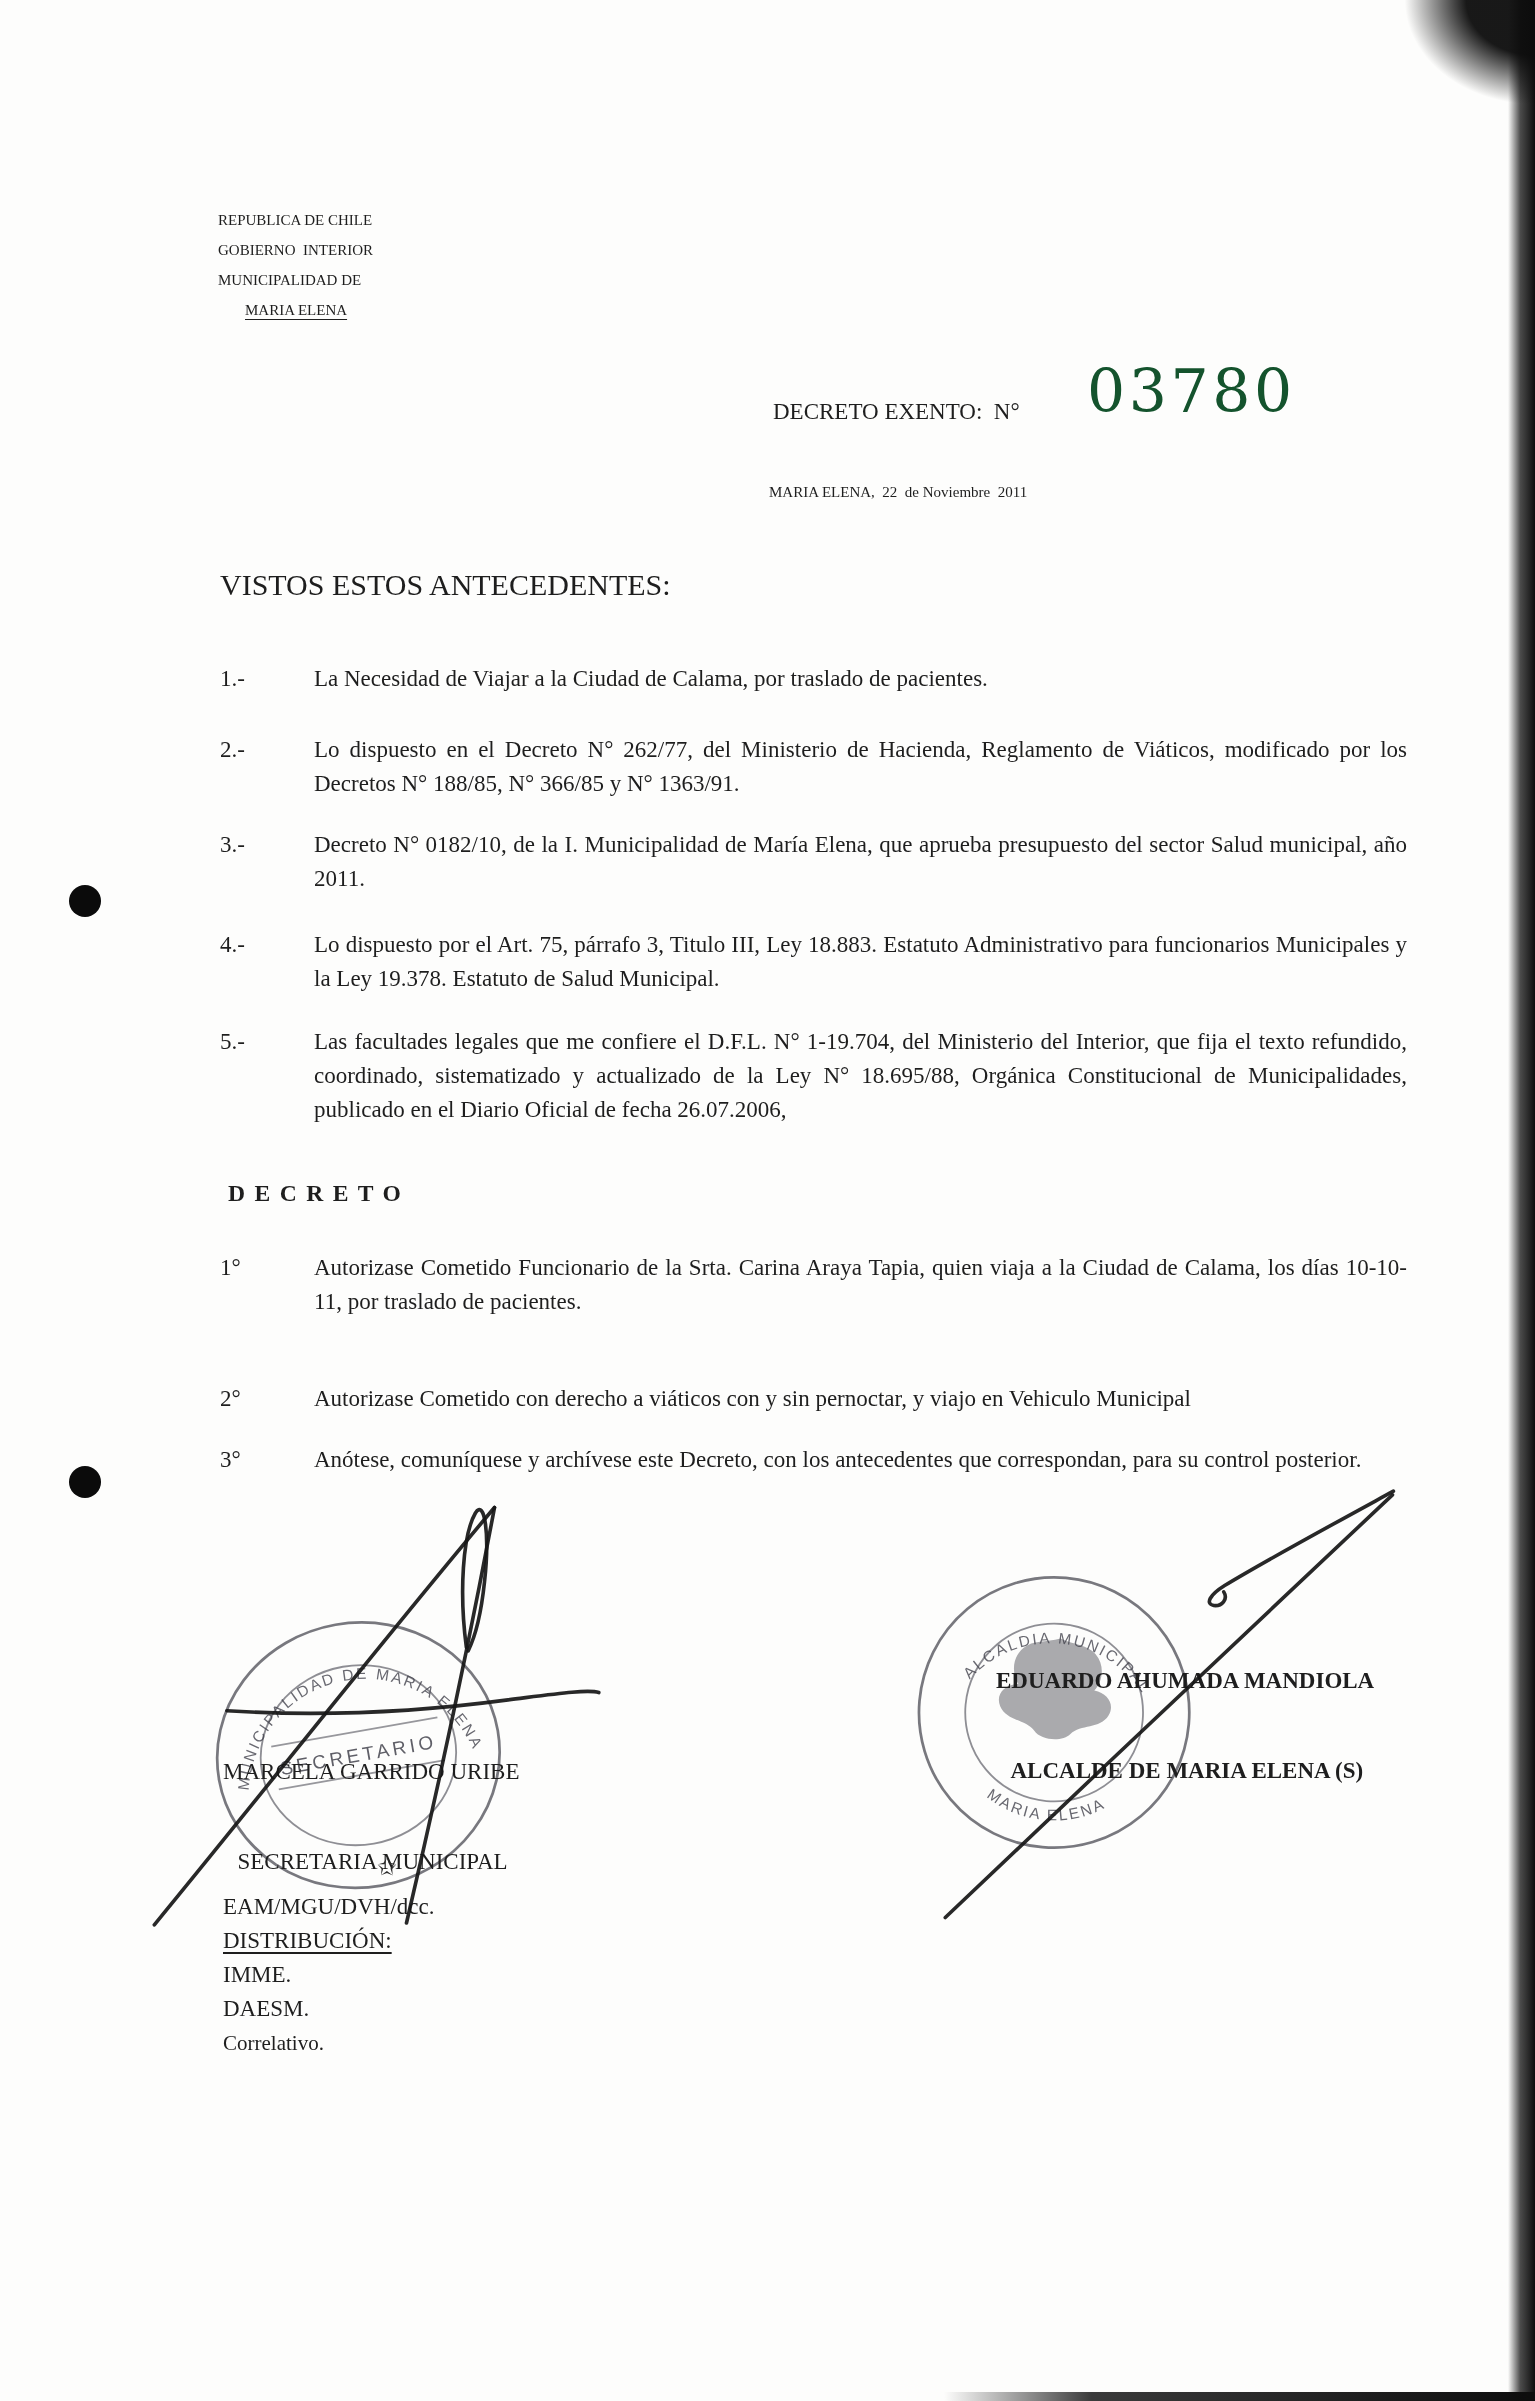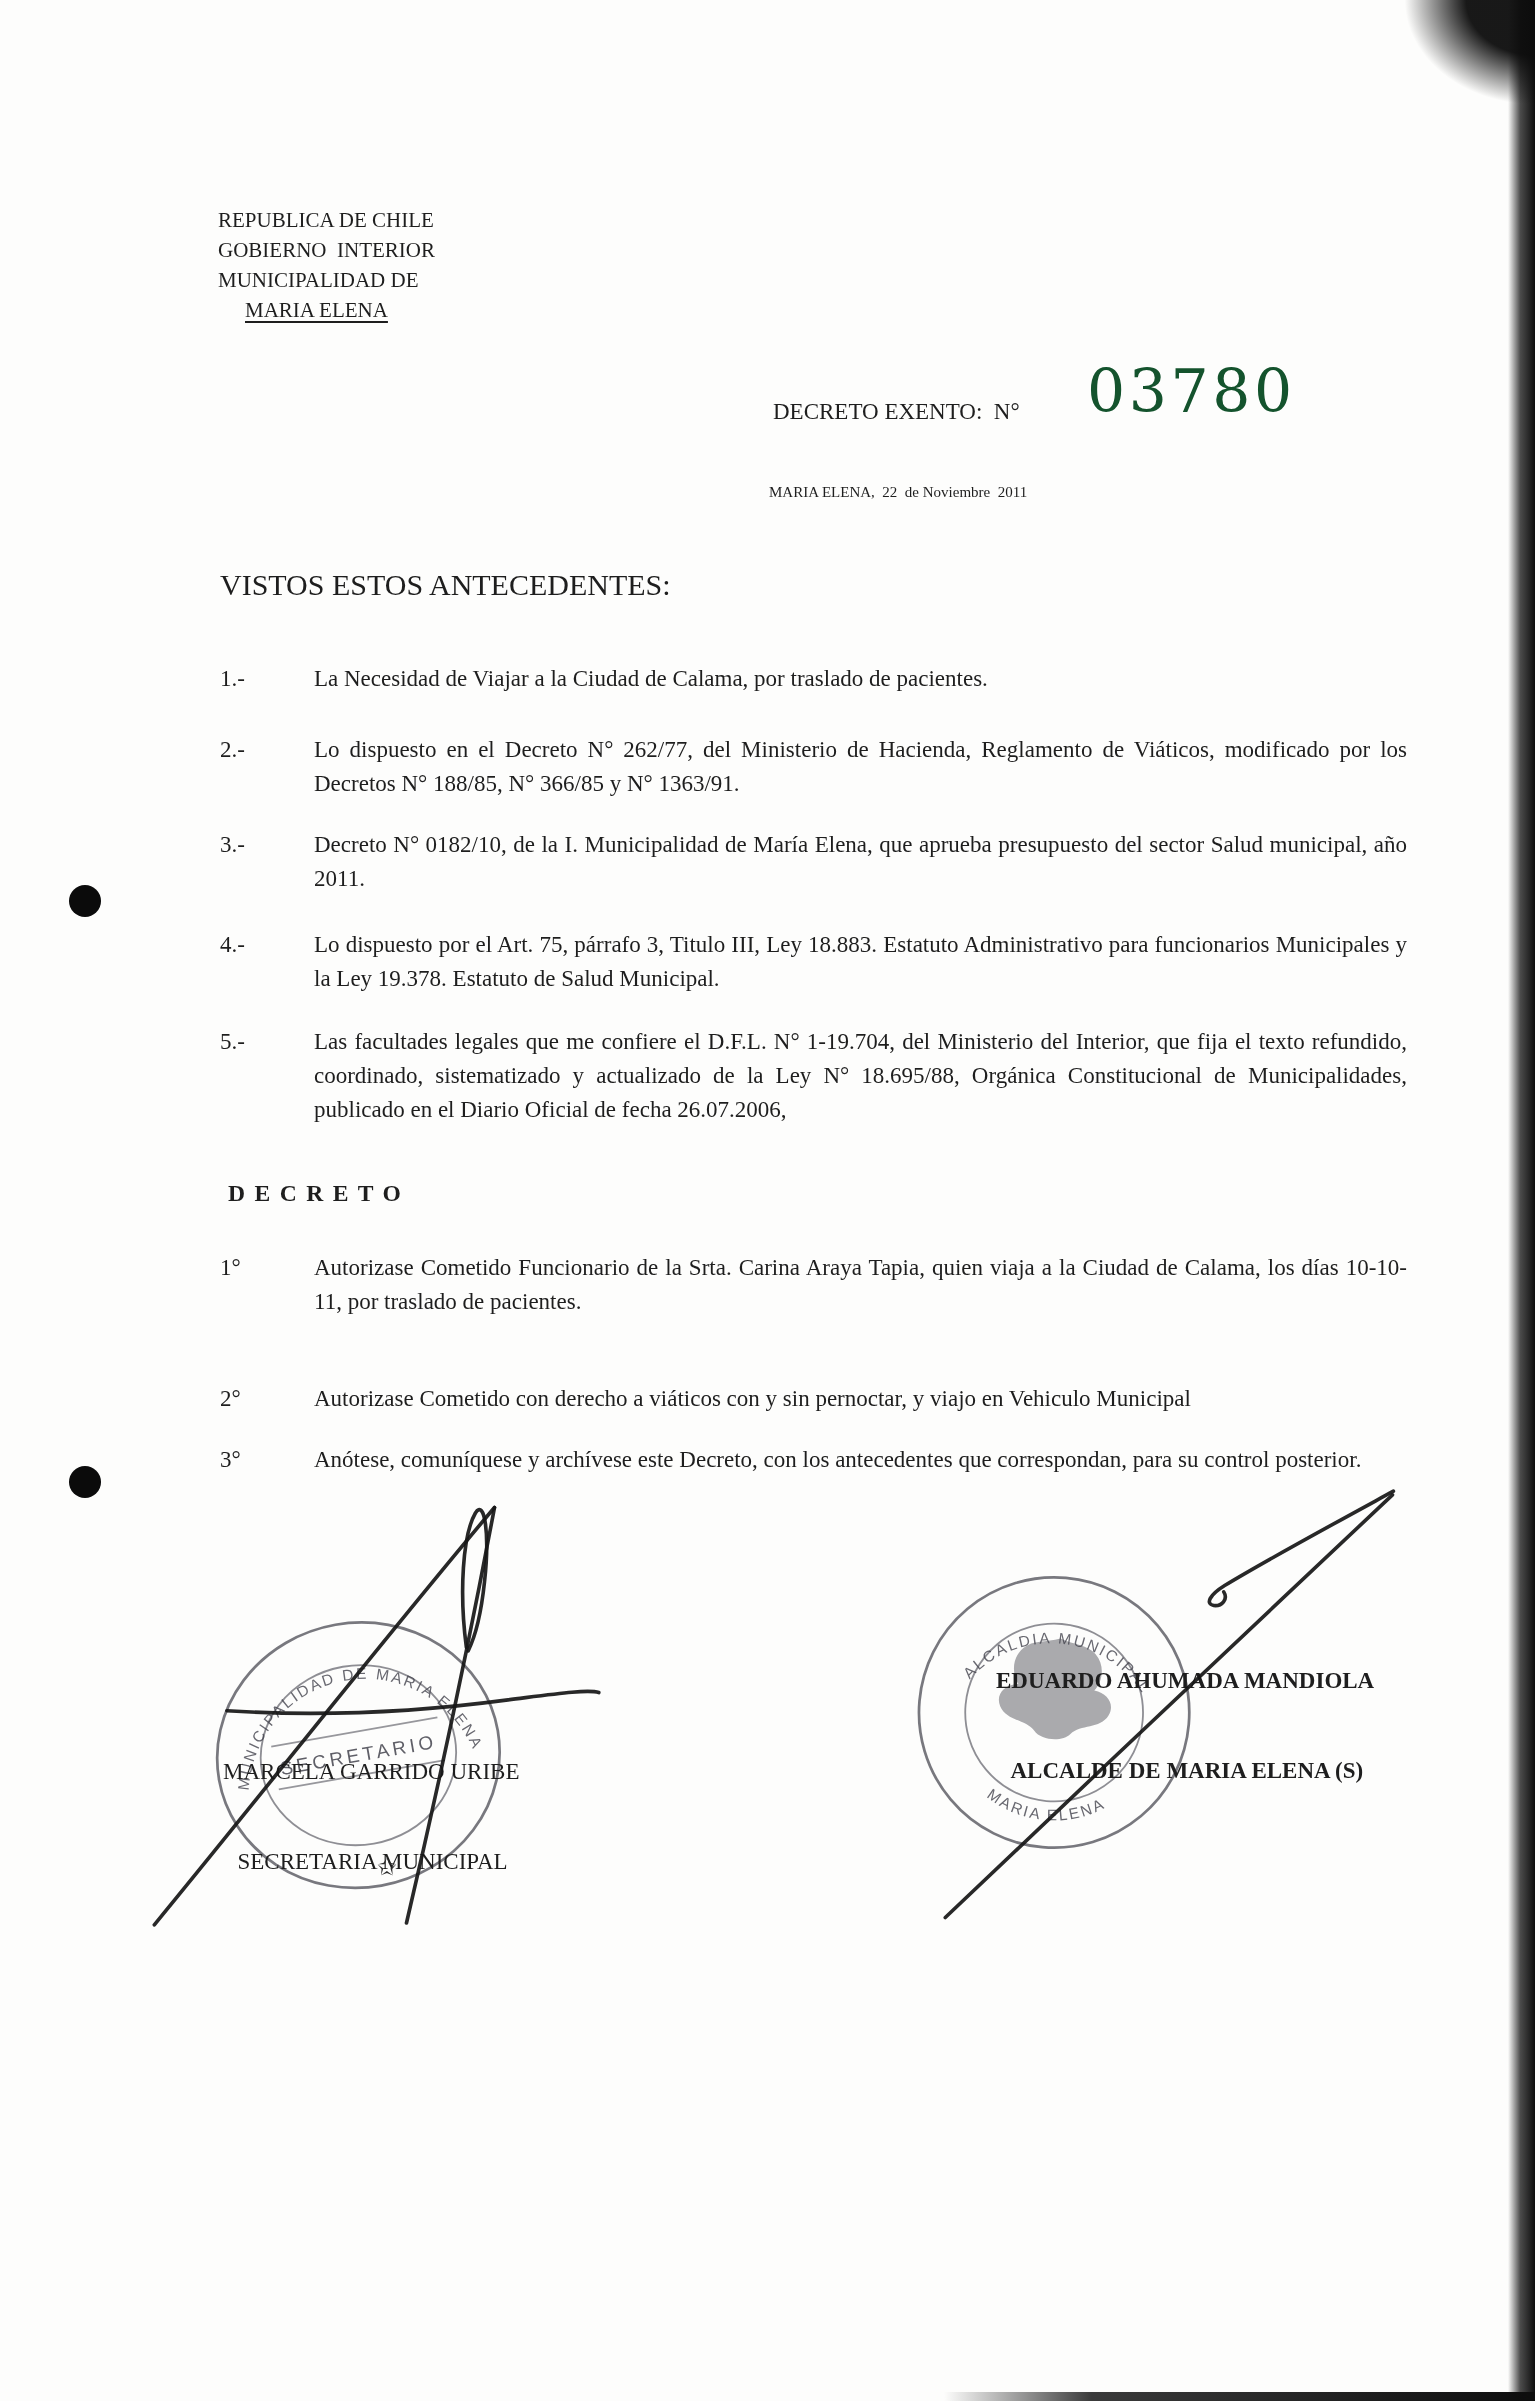--- a/index.html
+++ b/index.html
@@ -4,21 +4,21 @@
 <title>Document</title>
 <style>
   * { margin:0; padding:0; box-sizing:border-box; }
   html, body { background:#d9d9d9; }
   .page {
     position:relative; width:1535px; height:2401px; margin:0 auto;
     background:#fdfdfc; overflow:hidden;
     font-family:"Liberation Serif","DejaVu Serif",serif; color:#1e1e1e;
   }
   .abs { position:absolute; z-index:2; }
-  .line { font-size:21px; line-height:30px; white-space:pre-wrap; }
+  .line { font-size:15px; line-height:30px; white-space:pre-wrap; }
   .underline { text-decoration:underline; text-underline-offset:3.6px; }
   .indent { padding-left:27px; }
 
   .header-block { left:218px; top:205px; }
 
   .decree-label { left:773px; top:397px; font-size:23px; }
   .decree-number {
     left:1087px; top:356px; font-size:60px; letter-spacing:3.6px;
     color:#14532d; font-family:"DejaVu Serif",serif;
   }
@@ -151,20 +151,27 @@
     <div>EDUARDO AHUMADA MANDIOLA</div>
     <div class="sig-title">ALCALDE DE MARIA ELENA (S)</div>
   </div>
   <div class="abs sig-block sig-left">
     <div>MARCELA GARRIDO URIBE</div>
     <div class="sig-title">SECRETARIA MUNICIPAL</div>
   </div>
 
   <span class="abs star-mark">✩</span>
 
+  <div class="abs footer-block">
+    <div>EAM/MGU/DVH/dcc.</div>
+    <div><span class="underline">DISTRIBUCIÓN:</span></div>
+    <div>IMME.</div>
+    <div>DAESM.</div>
+    <div class="footer-small">Correlativo.</div>
+  </div>
 
   <svg class="layer-signatures" width="1535" height="2401" viewBox="0 0 1692 2647">
     <path class="sig-path" d="M 170 2122 C 290 1976 430 1798 545 1662"></path>
     <path class="sig-path" d="M 545 1662 C 515 1822 478 1992 448 2120"></path>
     <path class="sig-path" d="M 250 1886 C 360 1893 470 1886 560 1874 C 608 1868 648 1862 660 1866"></path>
     <path class="sig-path" d="M 514 1816 C 506 1756 510 1692 524 1668 C 534 1652 540 1690 534 1744 C 530 1782 522 1808 516 1820"></path>
     <path class="sig-path" d="M 1042 2114 C 1205 1958 1390 1786 1535 1648"></path>
     <path class="sig-path" d="M 1536 1644 C 1470 1680 1396 1720 1350 1748 C 1334 1758 1328 1768 1338 1770 C 1347 1771 1354 1763 1349 1755"></path>
   </svg>
 

